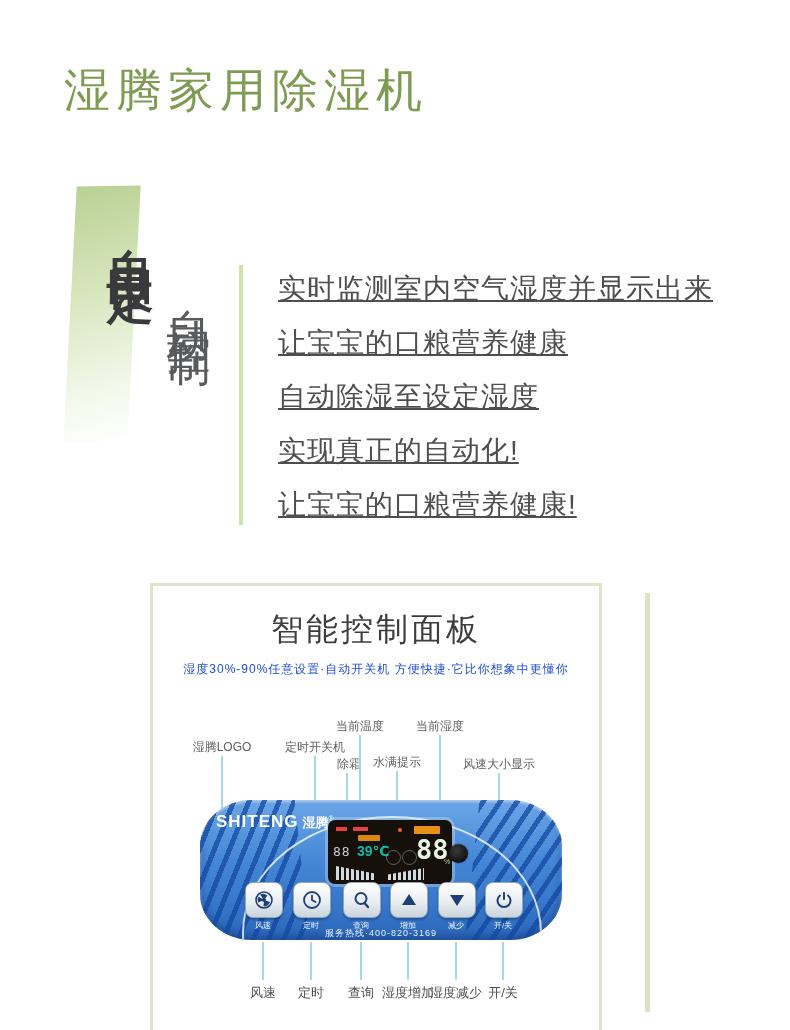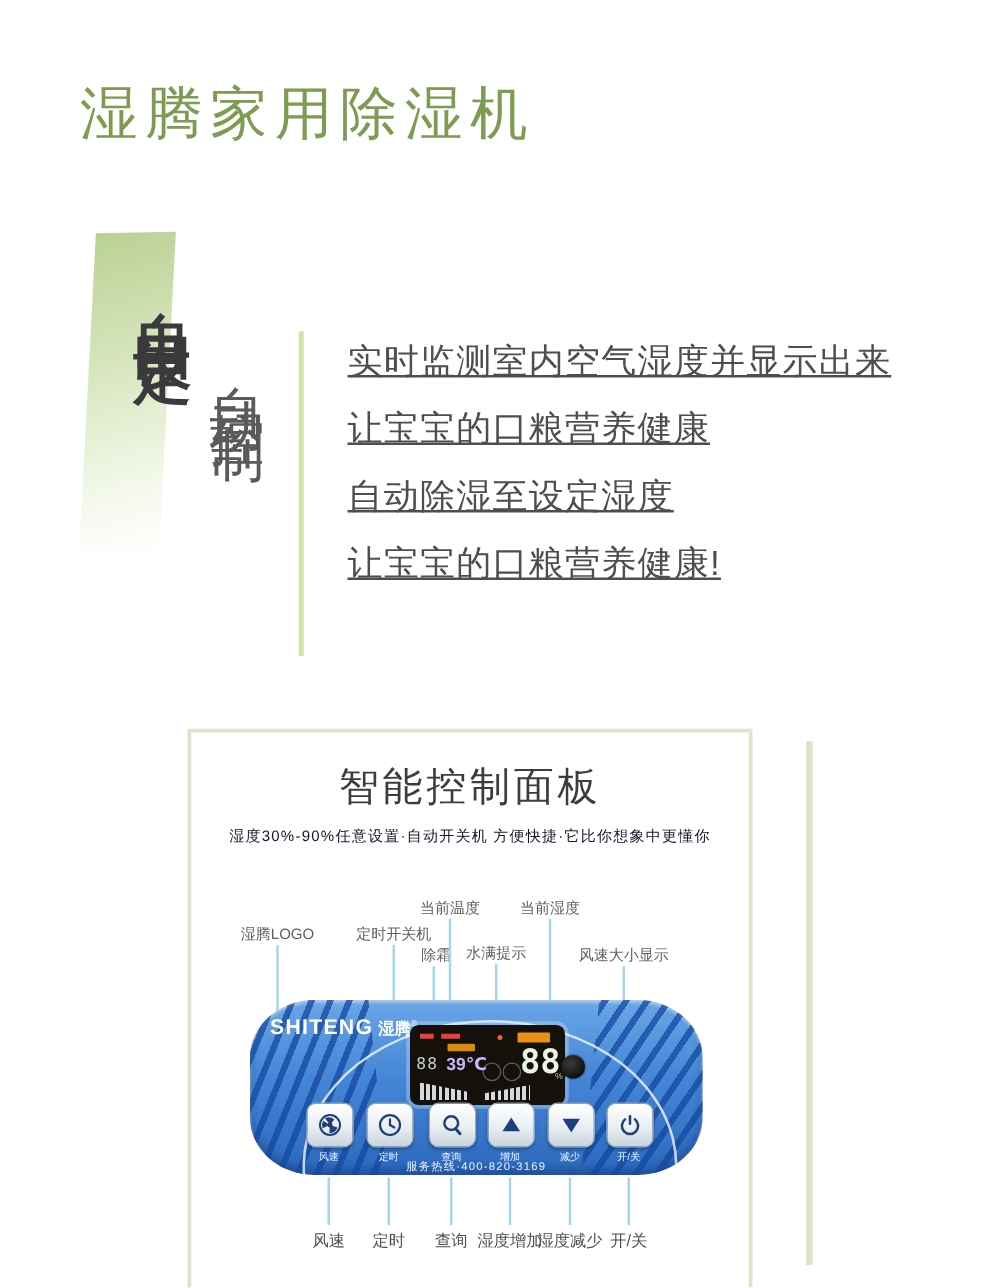--- a/index.html
+++ b/index.html
@@ -21,21 +21,21 @@
 
   .features{position:absolute;left:278px;top:262px;}
   .feature-line{height:54px;line-height:54px;font-size:28px;color:#4e4e50;letter-spacing:1px;white-space:nowrap;text-decoration:underline;}
 
   .right-accent{position:absolute;left:645px;top:593px;width:5px;height:419px;background:#dbe3c2;}
 
   .panel-card{position:absolute;left:150px;top:583px;width:452px;height:508px;
     border:3px solid #dfe3c9;background:#fff;box-sizing:border-box;}
   .panel-title{margin-top:22px;text-align:center;font-size:32px;color:#3d3d3f;
     letter-spacing:3px;font-weight:400;}
-  .panel-subtitle{margin-top:9px;text-align:center;font-size:12px;color:#0f172a;letter-spacing:1px;}
+  .panel-subtitle{margin-top:9px;text-align:center;font-size:12px;color:#1d4ed8;letter-spacing:1px;}
 
   .callout-label{position:absolute;font-size:12px;color:#5f5f5f;white-space:nowrap;transform:translateX(-50%);}
   .callout-line{position:absolute;width:2px;background:#a6d7e8;transform:translateX(-50%);}
   .callout-label-b{position:absolute;font-size:13px;color:#4f4f50;white-space:nowrap;transform:translateX(-50%);}
 
   
   .device{position:absolute;left:47px;top:214px;width:362px;height:140px;
     border-radius:52px/46px;overflow:hidden;
     background:linear-gradient(180deg,#6ba6e6 0%,#4486d6 45%,#2c68bc 100%);
     box-shadow:inset 0 2px 3px rgba(255,255,255,.5), inset 0 -4px 8px rgba(10,40,100,.45);}
@@ -51,21 +51,21 @@
 
   .lcd{position:absolute;left:128px;top:20px;width:124px;height:64px;background:#15100a;
     border-radius:7px;box-shadow:0 0 0 3px rgba(215,230,245,.35);}
   .lcd .mark{position:absolute;}
   .m-red1{left:8px;top:7px;width:11px;height:4px;background:#e64040;}
   .m-red2{left:25px;top:7px;width:15px;height:4px;background:#e64040;}
   .m-dot{left:70px;top:8px;width:4px;height:4px;border-radius:50%;background:#f06030;}
   .m-chip{left:86px;top:6px;width:26px;height:8px;background:#e89018;border-radius:1px;}
   .m-tag{left:30px;top:15px;width:22px;height:6px;background:#d88a10;border-radius:1px;}
   .lcd-timer{position:absolute;left:5px;top:24px;font-size:13px;color:#c3cdd4;letter-spacing:1px;font-family:"DejaVu Sans Mono",monospace;}
-  .lcd-temp{position:absolute;left:29px;top:23px;font-size:14px;font-weight:700;color:#c4b5fd;}
+  .lcd-temp{position:absolute;left:29px;top:23px;font-size:14px;font-weight:700;color:#14b8a6;}
   .swirl{position:absolute;top:30px;width:13px;height:13px;border:1px solid rgba(200,212,224,.4);border-radius:50%;}
   .sw1{left:58px;} .sw2{left:74px;}
   .lcd-hum{position:absolute;left:88px;top:14px;font-size:27px;font-weight:700;color:#eaf4e4;font-family:"DejaVu Sans Mono",monospace;}
   .lcd-unit{position:absolute;left:116px;top:38px;font-size:7px;color:#b9d48e;}
   .ramp{position:absolute;background:repeating-linear-gradient(90deg,rgba(232,240,246,.9) 0 3px,rgba(232,240,246,0) 3px 5px);}
   .ramp-l{left:8px;top:46px;width:40px;height:14px;clip-path:polygon(0 0,100% 55%,100% 100%,0 100%);}
   .ramp-r{left:60px;top:48px;width:36px;height:12px;clip-path:polygon(0 55%,100% 0,100% 100%,0 100%);}
 
   .sensor{position:absolute;left:249px;top:44px;width:19px;height:19px;border-radius:50%;
     background:radial-gradient(circle at 40% 35%,#3a3a3a,#000);box-shadow:0 0 2px rgba(0,0,0,.6);}
@@ -87,20 +87,21 @@
 
   <div class="green-strip"></div>
   <div class="v-text v-primary">自由设定</div>
   <div class="v-text v-secondary">自动控制</div>
   <div class="v-divider"></div>
 
   <div class="features">
     <div class="feature-line">实时监测室内空气湿度并显示出来</div>
     <div class="feature-line">让宝宝的口粮营养健康</div>
     <div class="feature-line">自动除湿至设定湿度</div>
+    <div class="feature-line">实现真正的自动化!</div>
     <div class="feature-line">让宝宝的口粮营养健康!</div>
   </div>
 
   <div class="right-accent"></div>
 
   <div class="panel-card">
     <div class="panel-title">智能控制面板</div>
     <div class="panel-subtitle">湿度30%-90%任意设置·自动开关机  方便快捷·它比你想象中更懂你</div>
 
     <div class="callout-label" style="left:69px;top:153px">湿腾LOGO</div>

